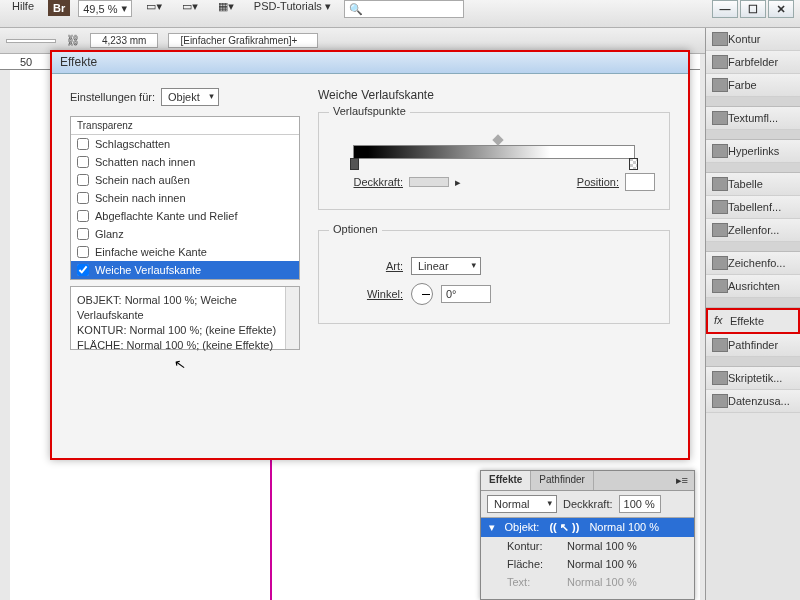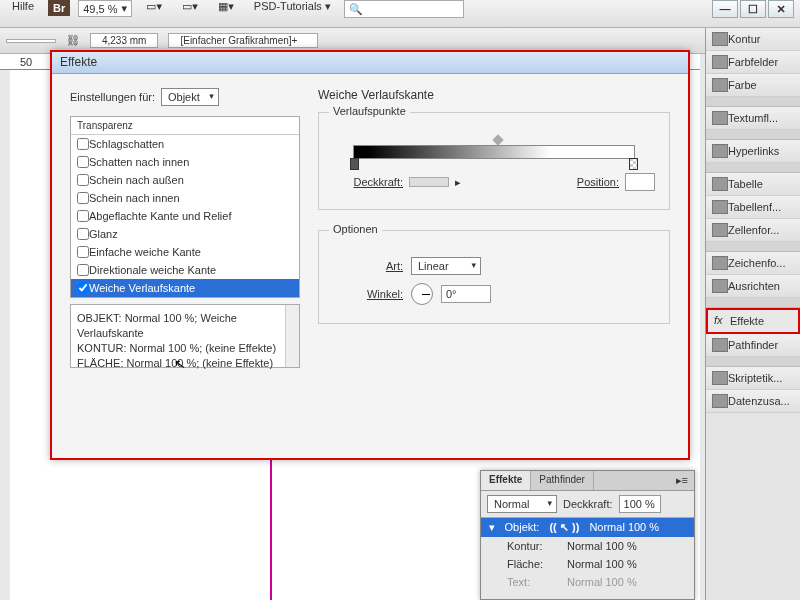--- a/index.html
+++ b/index.html
@@ -17,21 +17,21 @@
 .canvas .guide{position:absolute;left:260px;top:0;bottom:0;width:2px;background:#c09}
 .dialog{position:absolute;top:50px;left:50px;width:640px;height:410px;background:#f4f4f4;border:2px solid #d00;box-shadow:0 0 8px rgba(0,0,0,.3)}
 .dialog-title{height:22px;background:linear-gradient(#dce9f7,#b8d2ee);border-bottom:1px solid #8ab;padding:3px 8px;font-size:12px}
 .dialog-body{padding:14px 18px;display:flex;gap:18px}
 .left-col{width:230px}
 .settings-row{display:flex;align-items:center;gap:6px;margin-bottom:10px}
 .dropdown{border:1px solid #888;background:#fff;padding:2px 18px 2px 6px;position:relative}
 .dropdown::after{content:"▾";position:absolute;right:4px;top:2px;font-size:9px}
 .effects-list{border:1px solid #aaa;background:#fff}
 .effects-list .hdr{padding:3px 6px;border-bottom:1px solid #ccc;font-size:10px}
-.effects-list .row{display:flex;align-items:center;padding:3px 6px;}
+.effects-list .row{display:flex;align-items:center;padding:3px 6px;gap:6px}
 .effects-list .row input{width:12px;height:12px}
 .effects-list .row.sel{background:#2a6fd6;color:#fff}
 .effects-list .row.sel span{color:#fff}
 .cursor-arrow{position:absolute;top:304px;left:122px;font-size:14px;color:#000;pointer-events:none;transform:rotate(-10deg)}
 .summary{border:1px solid #aaa;background:#fff;margin-top:6px;padding:6px;font-size:10px;line-height:1.35;height:64px;position:relative}
 .summary .scroll{position:absolute;right:0;top:0;bottom:0;width:14px;background:#eee;border-left:1px solid #ccc}
 .right-col{flex:1}
 .panel-heading{font-size:12px;margin-bottom:10px}
 .fieldset{border:1px solid #ccc;border-radius:0;padding:26px 14px 10px;margin-bottom:20px;position:relative}
 .fieldset .legend{position:absolute;top:-8px;left:10px;background:#f4f4f4;padding:0 4px;font-size:11px}
@@ -137,24 +137,20 @@
             <span>Abgeflachte Kante und Relief</span>
           </div>
         <div class="row">
             <input type="checkbox" style="">
             <span>Glanz</span>
           </div>
         <div class="row">
             <input type="checkbox" style="">
             <span>Einfache weiche Kante</span>
           </div>
-        <div class="row">
-            <input type="checkbox" style="">
-            <span>Direktionale weiche Kante</span>
-          </div>
         <div class="row sel">
             <input type="checkbox" checked="" style="">
             <span>Weiche Verlaufskante</span>
           </div>
       </div>
       <div class="summary">
         <div>OBJEKT: Normal 100 %; Weiche Verlaufskante</div>
         <div>KONTUR: Normal 100 %; (keine Effekte)</div>
         <div>FLÄCHE: Normal 100 %; (keine Effekte)</div>
         <div class="scroll"></div>

